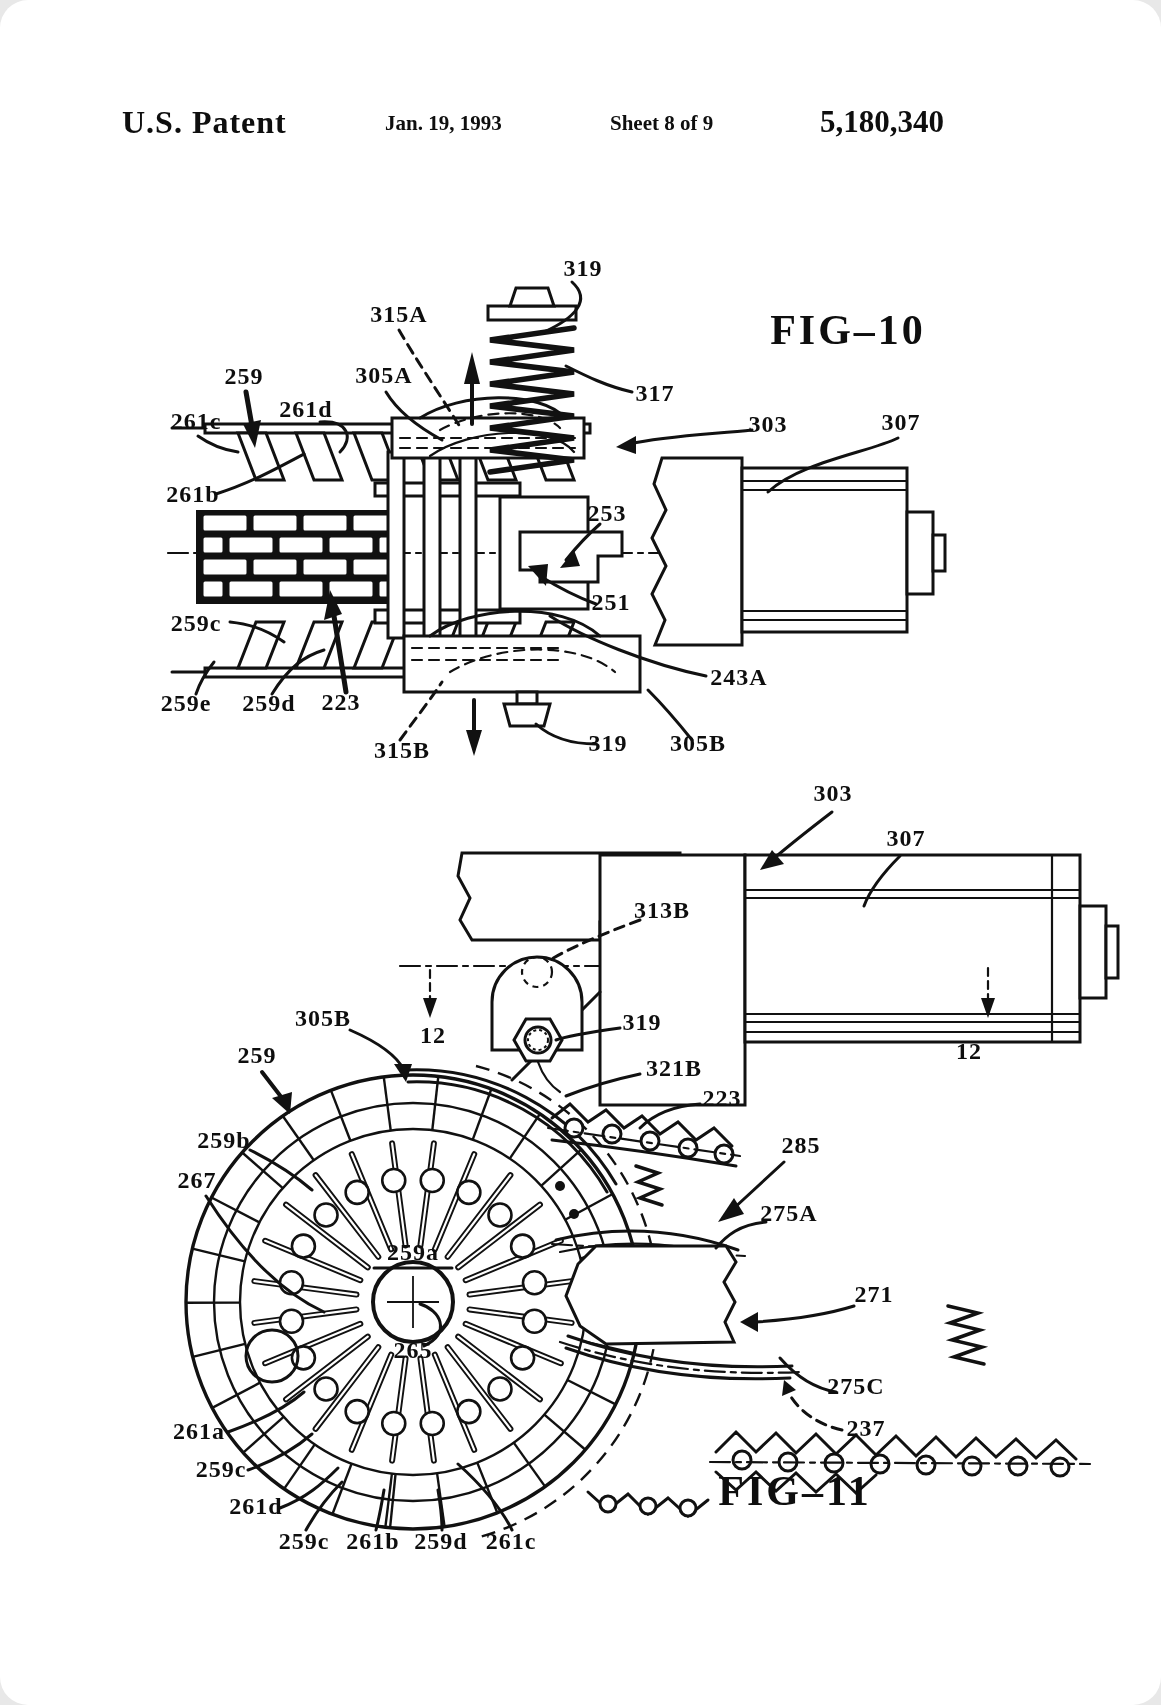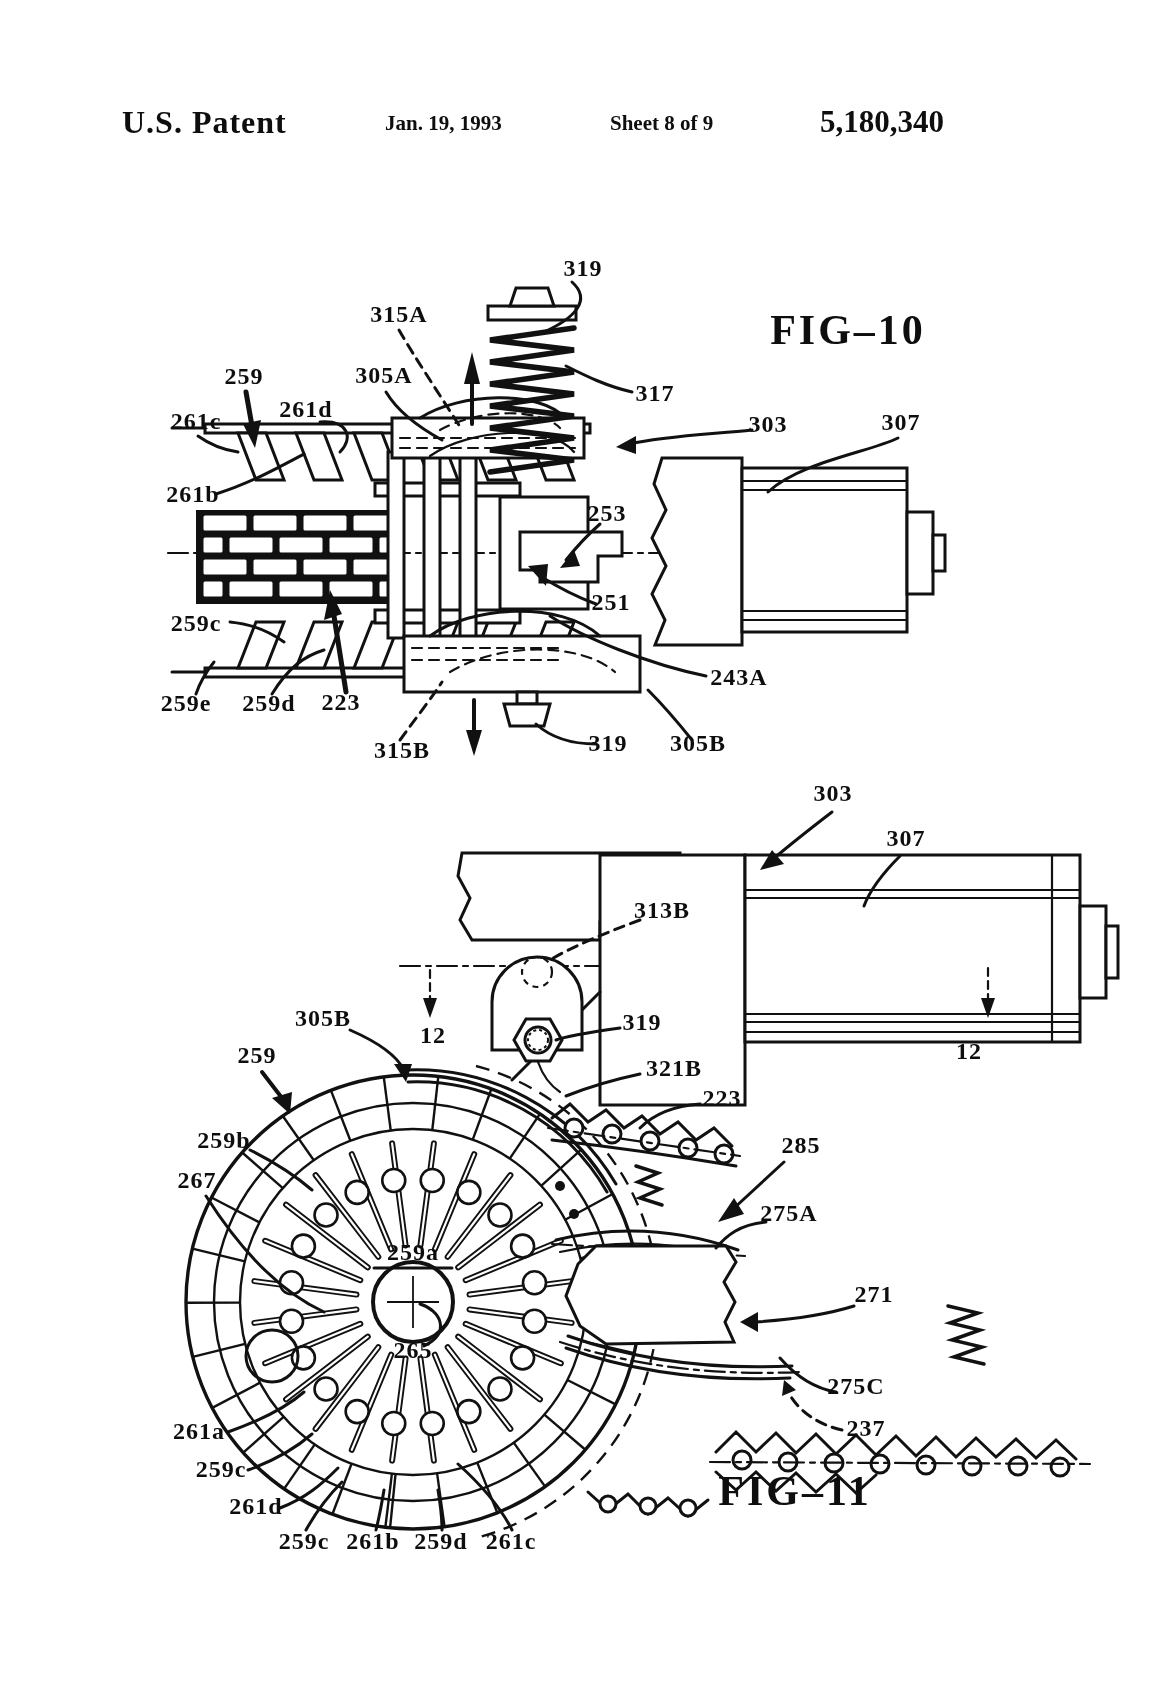--- a/index.html
+++ b/index.html
@@ -1,17 +1,17 @@
 <!DOCTYPE html>
 <html><head>
 <meta charset="utf-8">
 <style>
   html,body{margin:0;padding:0;background:#e8e8e8;}
   .page{position:relative;width:1161px;height:1705px;background:#ffffff;margin:0 auto;
-        font-family:"Liberation Serif", serif;}
+        font-family:"Liberation Serif", serif;border-radius:28px;}
   svg{position:absolute;left:0;top:0;}
   svg *{vector-effect:none;}
   .lbl{font:bold 24px "Liberation Serif", serif;fill:#0e0e0e;letter-spacing:1px;}
   .cap{font:bold 42px "Liberation Serif", serif;fill:#0e0e0e;letter-spacing:3px;}
   .hdr-title{font:bold 32px "Liberation Serif", serif;fill:#0e0e0e;letter-spacing:1px;}
   .hdr-small{font:bold 21px "Liberation Serif", serif;fill:#0e0e0e;}
   .hdr-num{font:bold 31px "Liberation Serif", serif;fill:#0e0e0e;}
   .ln{stroke:#111;fill:none;stroke-width:3;stroke-linecap:round;}
   .ln2{stroke:#111;fill:none;stroke-width:2.2;stroke-linecap:round;}
   .wh{fill:#fff;stroke:#111;stroke-width:3;}

